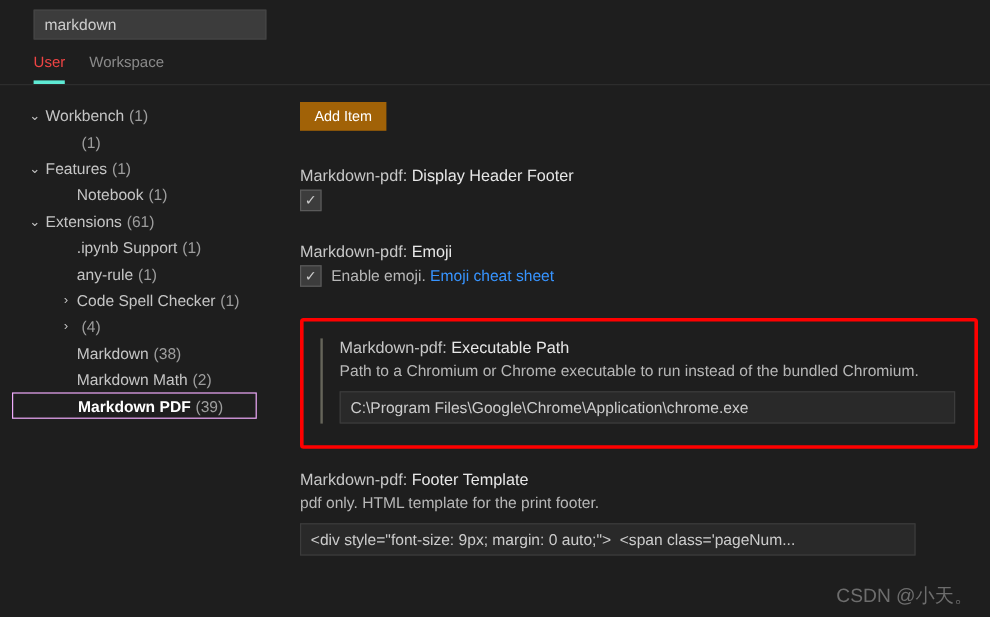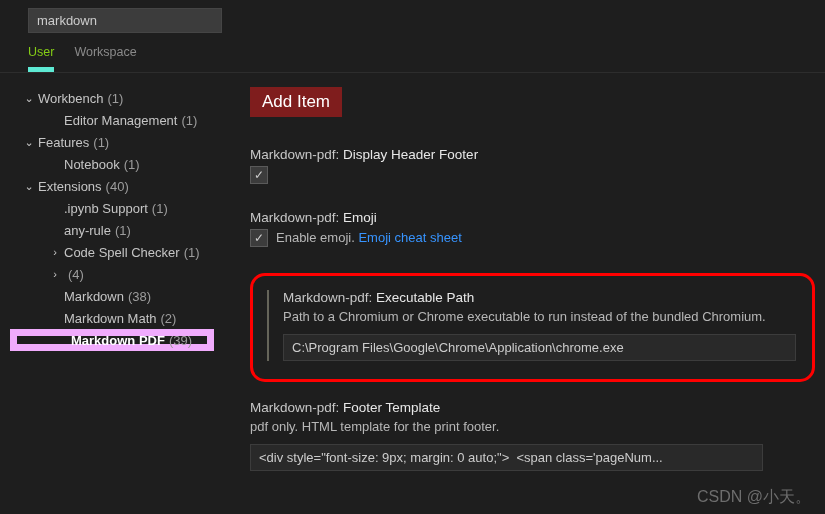--- a/index.html
+++ b/index.html
@@ -27,22 +27,22 @@
     padding: 12px 0 0 28px;
     border-bottom: 1px solid #2d2d2d;
   }
   .tab {
     padding-bottom: 8px;
     color: #8a8a8a;
     cursor: pointer;
     font-size: 12.5px;
   }
   .tab.active {
-    color: #84cc16;
-    border-bottom: 5px solid #5eead4;
+    color: #ef4444;
+    border-bottom: 3px solid #5eead4;
   }
   .body-row {
     display: flex;
     height: calc(100% - 70px);
   }
   .sidebar {
     width: 220px;
     padding: 14px 6px 0 10px;
     overflow: hidden;
   }
@@ -63,35 +63,35 @@
   .tree-item.hasarrow.level1 { padding-left: 38px; }
   .twisty {
     width: 14px;
     display: inline-flex;
     justify-content: center;
     color: #c5c5c5;
     font-size: 11px;
     margin-right: 2px;
   }
   .tree-item.selected {
-    border: 7px solid #f0abfc;
+    border: 1px solid #f0abfc;
     background: transparent;
   }
   .tree-item.selected .label { font-weight: 600; color: #ffffff; }
   .content {
     flex: 1;
     padding: 14px 10px 0 30px;
     overflow: hidden;
   }
   .btn-add {
-    background: #7f1d1d;
+    background: #a16207;
     color: #ffffff;
     border: none;
     padding: 5px 12px;
-    font-size: 17px;
+    font-size: 12px;
     cursor: pointer;
     margin-bottom: 30px;
   }
   .setting { margin-bottom: 26px; }
   .setting-title { color: #c7c7c7; font-size: 13.5px; margin-bottom: 4px; }
   .setting-title .prefix { font-weight: 400; }
   .setting-title .name { font-weight: 400; color: #e7e7e7; }
   .setting-desc { color: #b7b7b7; font-size: 13px; margin-bottom: 2px; }
   .check-row { display: flex; align-items: center; gap: 8px; margin-top: 4px; }
   .checkbox {
@@ -100,21 +100,21 @@
     background: #3c3c3c;
     display: inline-flex;
     align-items: center;
     justify-content: center;
     font-size: 12px;
     color: #cccccc;
   }
   .link { color: #3794ff; cursor: pointer; margin-top: 35px; }
   .highlight-box {
     border: 3px solid #ff0000;
-    border-radius: 15px;
+    border-radius: 3px;
     padding: 14px 18px 18px 14px;
     margin-bottom: 18px;
   }
   .highlight-box .inner {
     border-left: 2px solid #66655a;
     padding-left: 14px;
   }
   .text-input {
     background: #292929;
     border: 1px solid #3c3c3c;
@@ -145,36 +145,35 @@
 </div>
 
 <div class="body-row">
   <div class="sidebar" id="sidebar">
       <div class="tree-item level0 hasarrow">
         <span class="twisty">⌄</span>
         <span class="label">Workbench</span>
         <span class="count"> (1)</span>
       </div>
       <div class="tree-item level1">
-        <span class="label">Editor Management</span>
         <span class="count"> (1)</span>
       </div>
       <div class="tree-item level0 hasarrow">
         <span class="twisty">⌄</span>
         <span class="label">Features</span>
         <span class="count"> (1)</span>
       </div>
       <div class="tree-item level1">
         <span class="label">Notebook</span>
         <span class="count"> (1)</span>
       </div>
       <div class="tree-item level0 hasarrow">
         <span class="twisty">⌄</span>
         <span class="label">Extensions</span>
-        <span class="count"> (40)</span>
+        <span class="count"> (61)</span>
       </div>
       <div class="tree-item level1">
         <span class="label">.ipynb Support</span>
         <span class="count"> (1)</span>
       </div>
       <div class="tree-item level1">
         <span class="label">any-rule</span>
         <span class="count"> (1)</span>
       </div>
       <div class="tree-item level1 hasarrow">

